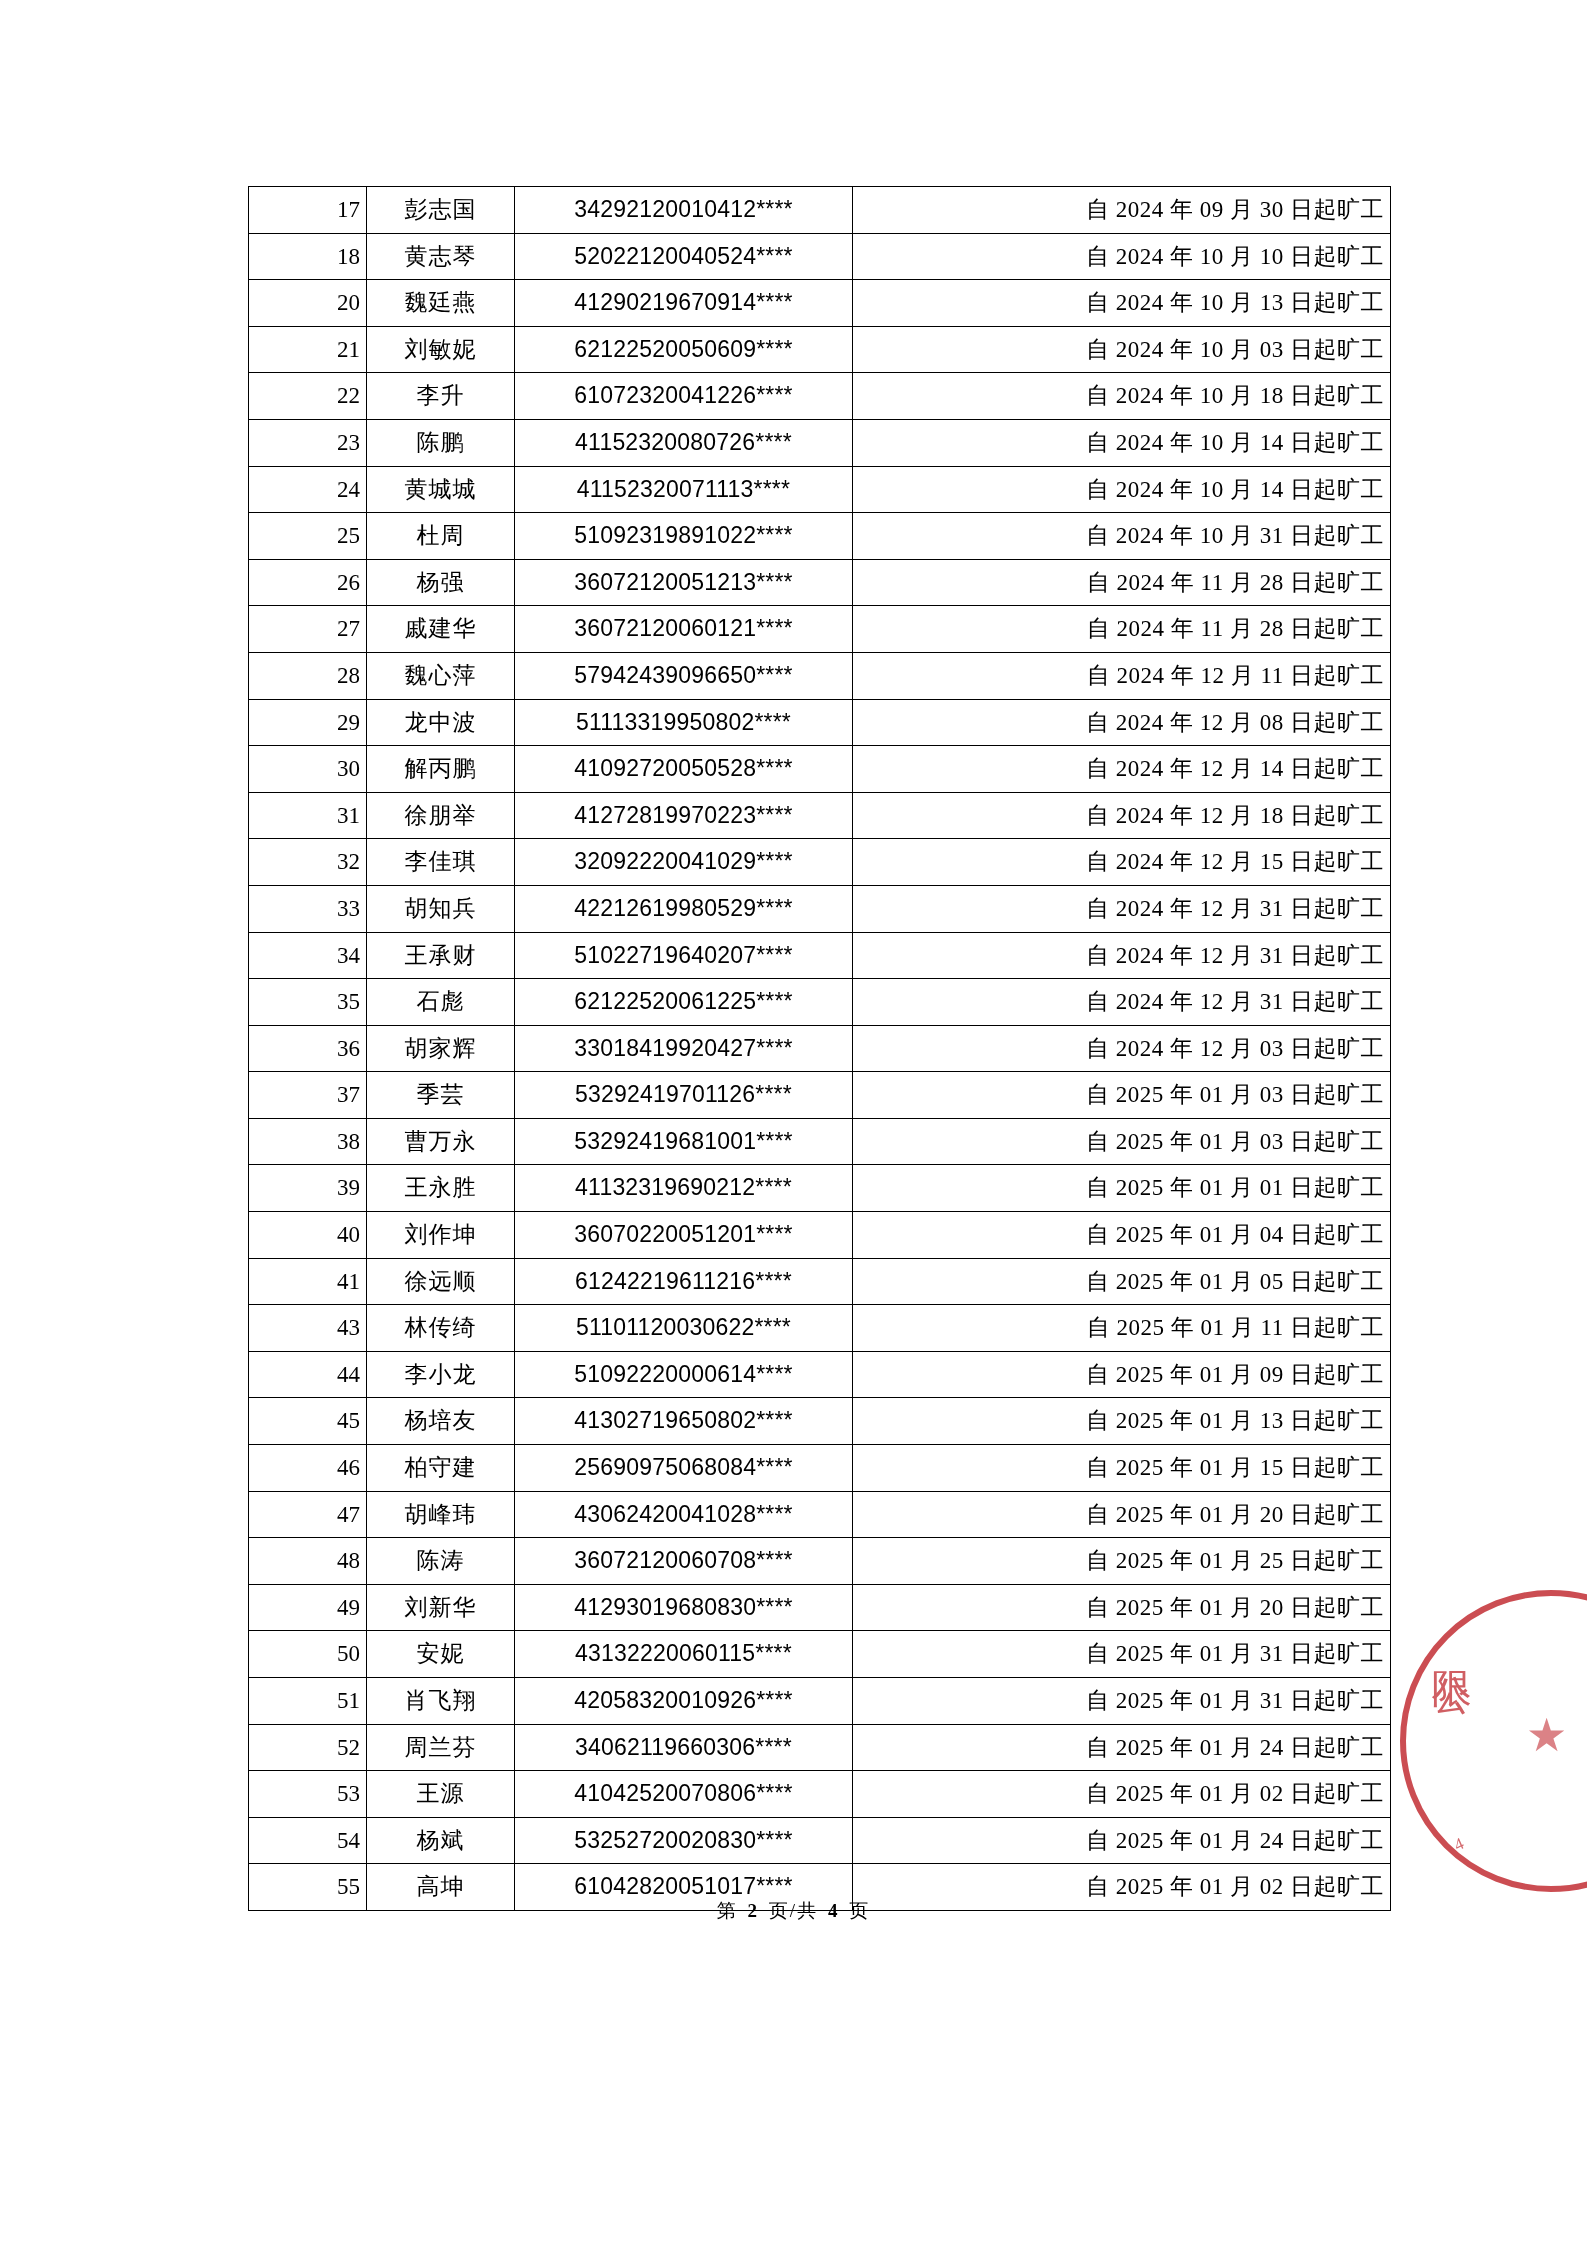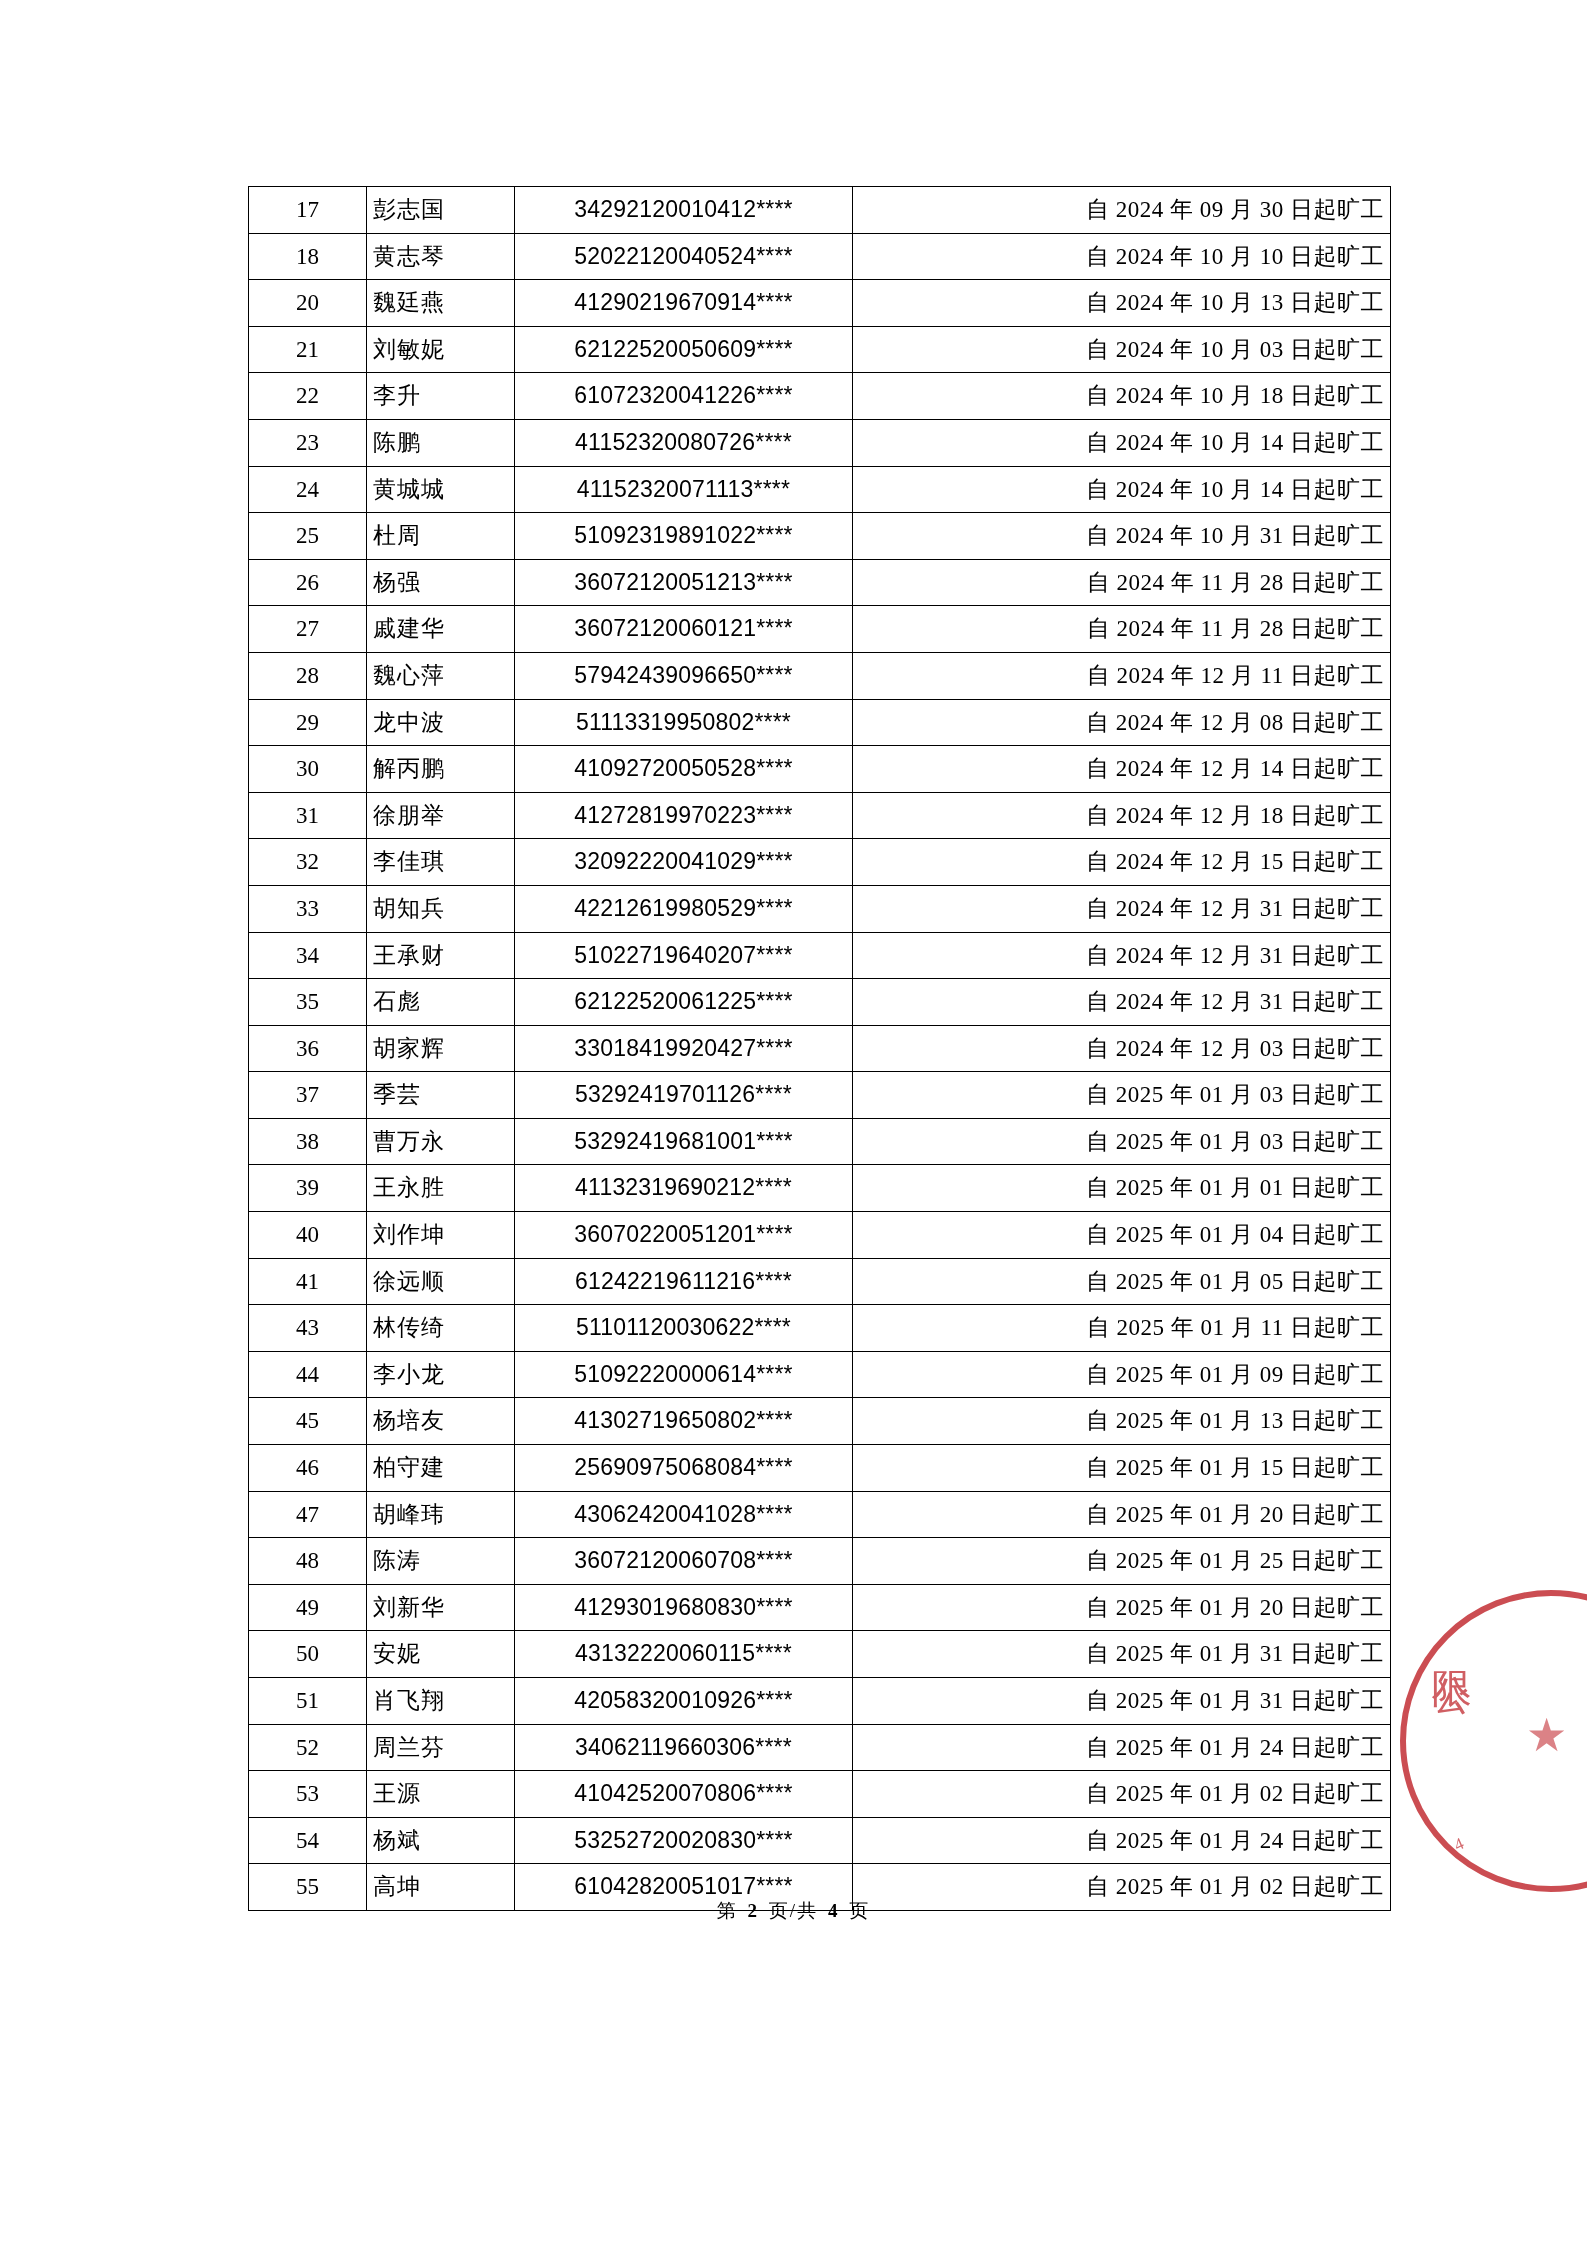--- a/index.html
+++ b/index.html
@@ -37,24 +37,25 @@
     height: 45.6px;
     padding: 0 6px;
     font-size: 23px;
     line-height: 1.2;
     vertical-align: middle;
     white-space: nowrap;
     overflow: hidden;
   }
   td.col-index {
     width: 105px;
-    text-align: center;
+    text-align: right;
   }
   td.col-name {
     width: 135px;
+    text-align: center;
     letter-spacing: 1px;
   }
   td.col-id {
     width: 325px;
     text-align: center;
     font-family: Liberation Sans, sans-serif;
     letter-spacing: 0.2px;
   }
   td.col-note {
     width: 525px;

